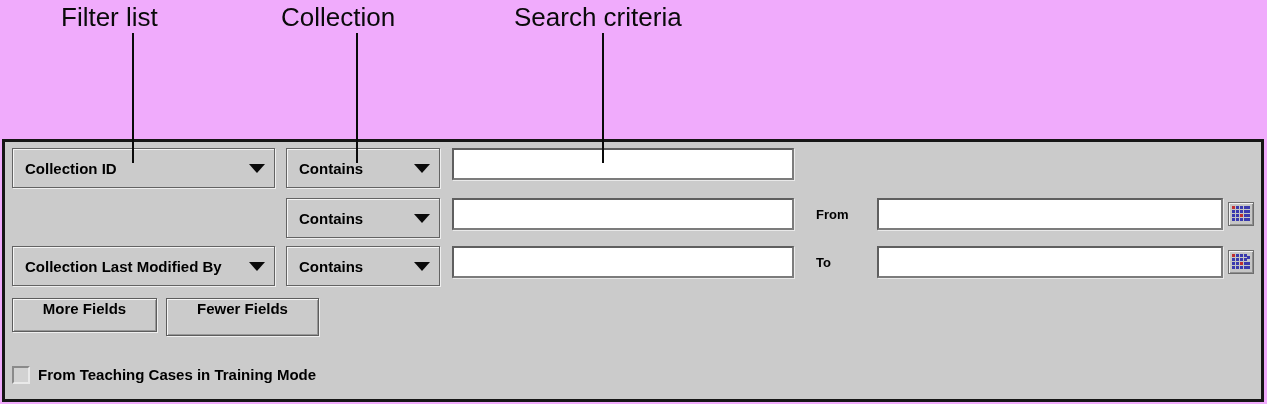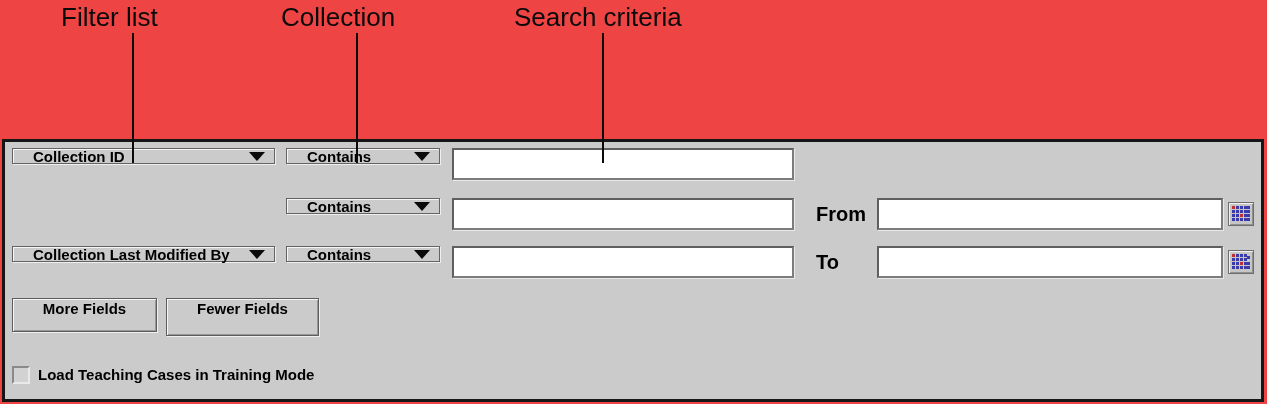--- a/index.html
+++ b/index.html
@@ -1,42 +1,42 @@
 <!DOCTYPE html>
 <html><head>
 <meta charset="utf-8">
 <style>
   html, body { margin: 0; padding: 0; background: #ffffff; }
   body { font-family: "Liberation Sans", sans-serif; color: #000; }
-  .stage { position: relative; width: 1267px; height: 404px; background: #ef4444; overflow: hidden; }
+  .stage { position: relative; width: 1267px; height: 404px; background: #f0abfc; overflow: hidden; }
 
   
   .callout-label { position: absolute; top: 2px; font-size: 26px; font-weight: 400; color: #0a0a0a; white-space: nowrap; }
   .callout-line { position: absolute; top: 33px; width: 2px; height: 130px; background: #0a0a0a; z-index: 5; }
 
   
   .panel { position: absolute; left: 2px; top: 139px; width: 1262px; height: 263px;
            background: #cbcbcb; border: 3px solid #161616; box-sizing: border-box; }
 
   
-  .combo { position: absolute; height: 16px; box-sizing: border-box; background: #cbcbcb;
+  .combo { position: absolute; height: 40px; box-sizing: border-box; background: #cbcbcb;
            border: 1px solid #636363; box-shadow: inset 1px 1px 0 #f5f5f5, 1px 1px 0 #efefef;
            display: flex; align-items: center; justify-content: space-between;
-           padding: 0 9px 0 20px; font-size: 15px; font-weight: 700; cursor: default; }
+           padding: 0 9px 0 12px; font-size: 15px; font-weight: 700; cursor: default; }
   .combo .combo-text { white-space: nowrap; overflow: hidden; }
   .arrow-down { width: 0; height: 0; border-left: 8px solid transparent; border-right: 8px solid transparent;
                 border-top: 9px solid #0a0a0a; margin-left: 8px; flex: 0 0 auto; }
 
   .tfield { position: absolute; height: 32px; box-sizing: border-box; background: #ffffff;
             border: 2px solid; border-color: #5f5f5f #7c7c7c #7c7c7c #5f5f5f;
             box-shadow: 1px 1px 0 #e9e9e9; font-family: "Liberation Sans", sans-serif;
             font-size: 15px; padding: 0 5px; outline: none; }
 
   .side-label { position: absolute; height: 32px; display: flex; align-items: center;
-                font-size: 20px; font-weight: 700; }
+                font-size: 13px; font-weight: 700; }
 
   .cal-btn { position: absolute; width: 26px; height: 24px; box-sizing: border-box; background: #c6c6c6;
              border: 1px solid #6e6e6e; box-shadow: inset 1px 1px 0 #f2f2f2, inset -1px -1px 0 #8f8f8f;
              display: flex; align-items: center; justify-content: center; padding: 0; cursor: pointer; }
 
   .btn3d { position: absolute; box-sizing: border-box; background: #cbcbcb;
            border: 1px solid #5d5d5d; box-shadow: inset 1px 1px 0 #f6f6f6, inset -1px -1px 0 #979797, 1px 1px 0 #efefef;
            display: flex; justify-content: center; gap: 7px;
            font-family: "Liberation Sans", sans-serif; font-size: 15px; font-weight: 700; color: #000; cursor: pointer; }
 
@@ -140,16 +140,16 @@
   </button>
 
   <button class="btn3d" style="left:12px; top:298px; width:145px; height:34px">
     <span>More Fields</span>
   </button>
   <button class="btn3d" style="left:166px; top:298px; width:153px; height:38px">
     <span>Fewer Fields</span>
   </button>
 
   <div class="checkbox"></div>
-  <div class="checkbox-label">Load Teaching Cases in Training Mode</div>
+  <div class="checkbox-label">From Teaching Cases in Training Mode</div>
 
 
 </div>
 
 </body></html>

